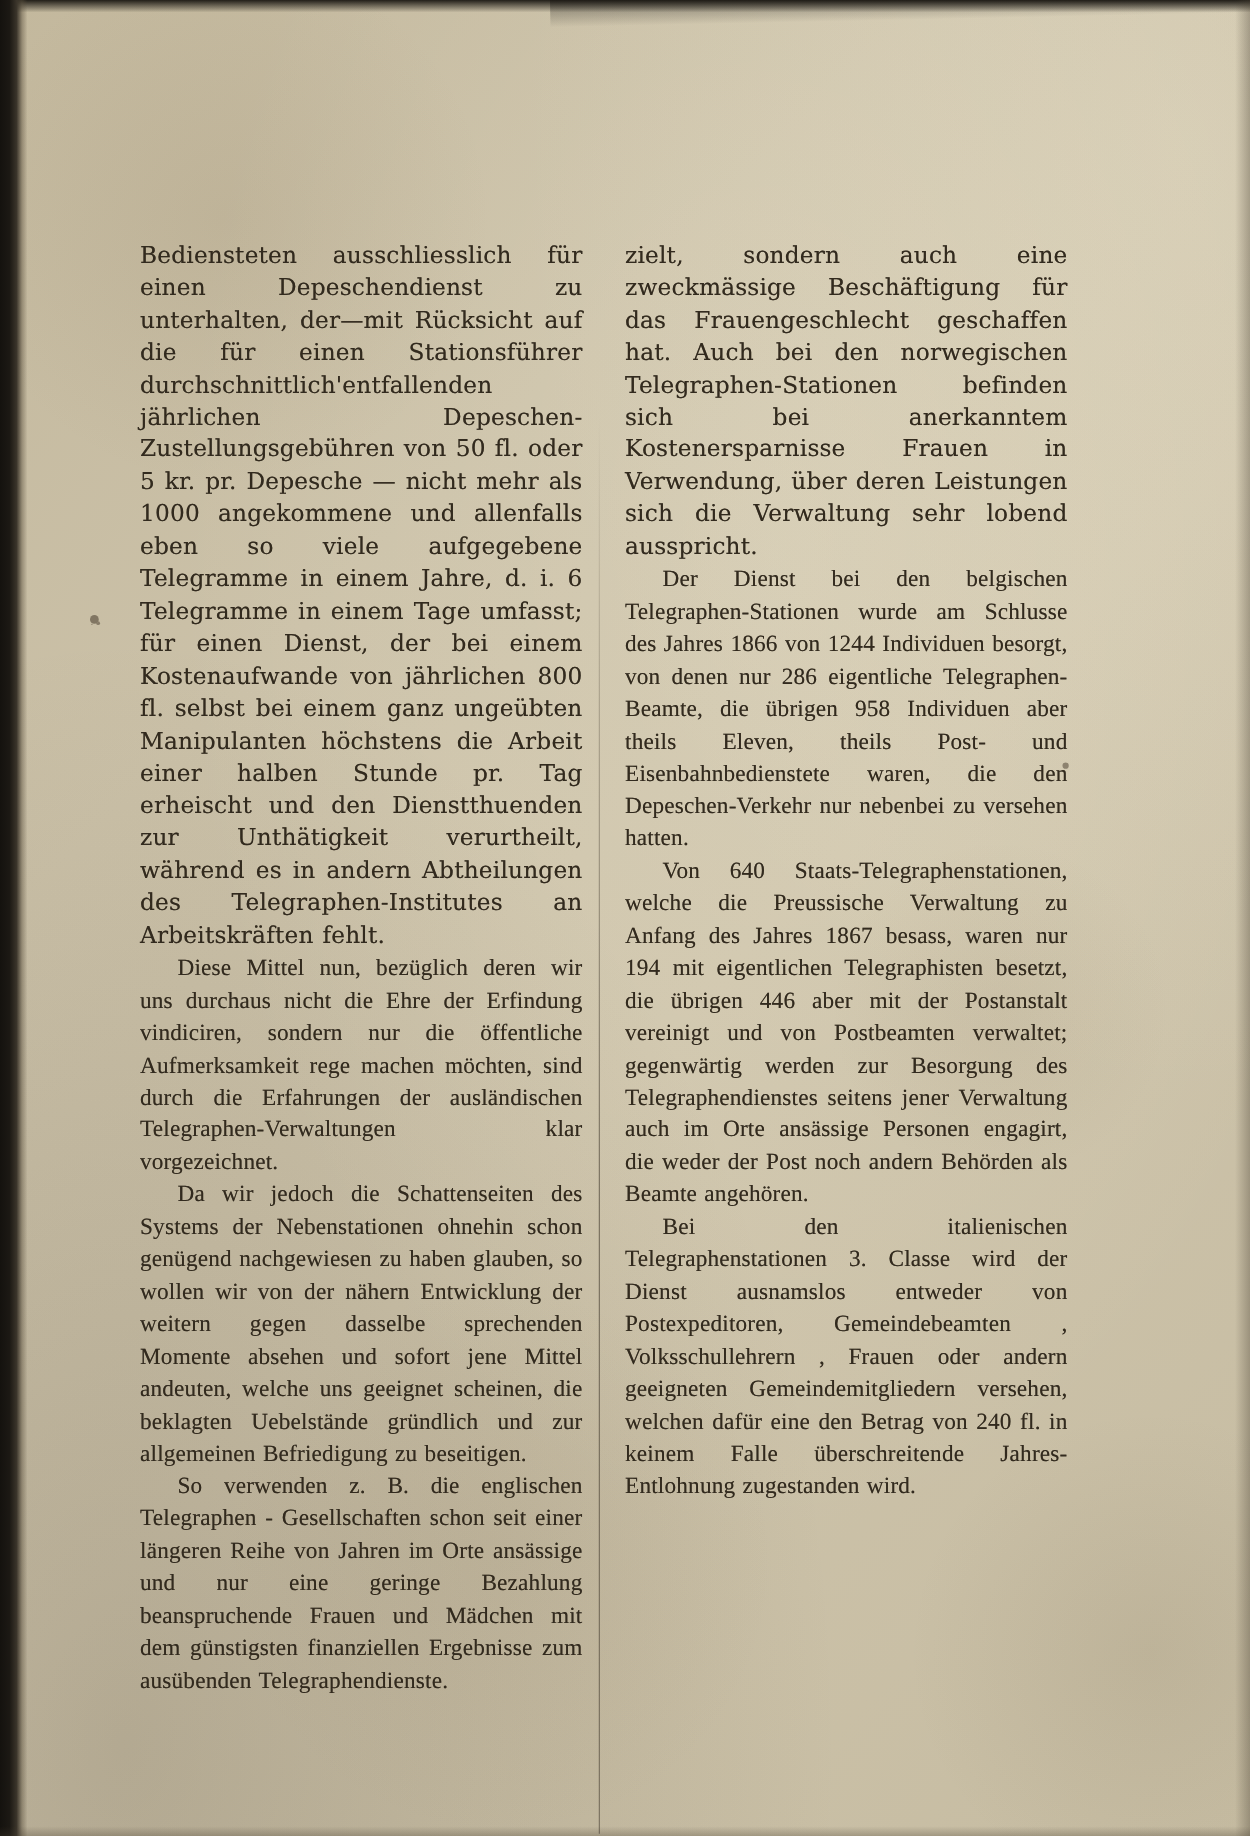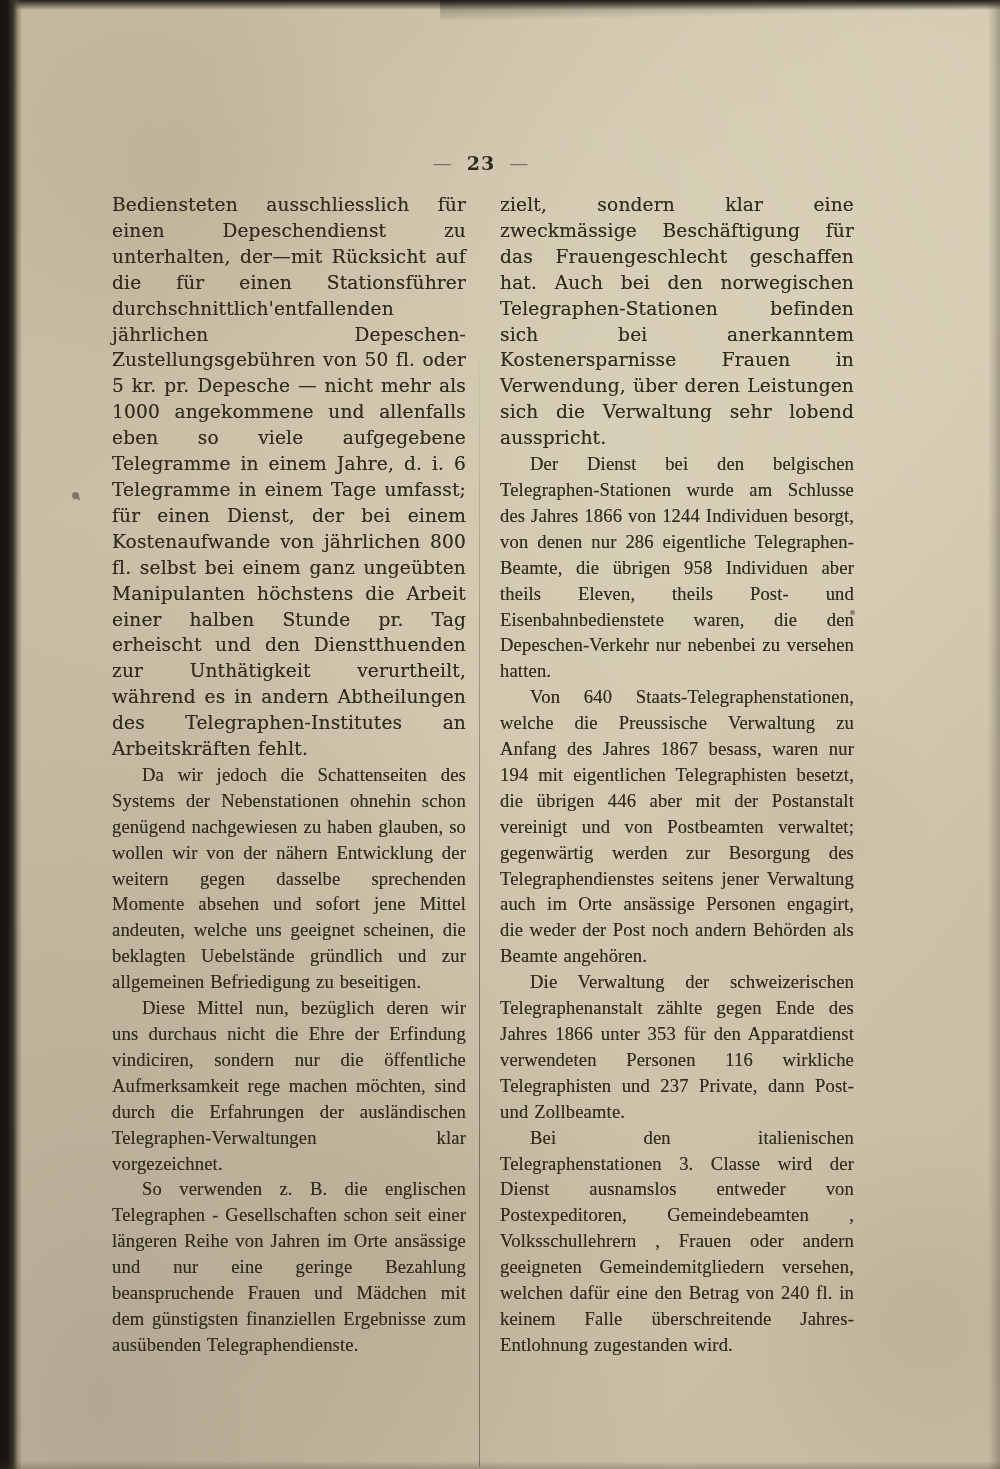--- a/index.html
+++ b/index.html
@@ -127,40 +127,36 @@
     border-radius: 50%;
     background: rgba(70,58,44,0.5);
   }
 </style>
 </head>
 <body>
 
 <div class="page">
   <div class="stains"></div>
 
-  <div class="page-header">
-    <span class="dash">—</span><span>23</span><span class="dash">—</span>
-  </div>
 
   <div class="cols">
     <div class="col">
       <p>Bediensteten ausschliesslich für einen Depeschendienst zu unterhalten, der—mit Rücksicht auf die für einen Stationsführer durchschnittlich'entfallenden jährlichen Depeschen-Zustellungsgebühren von 50 fl. oder 5 kr. pr. Depesche — nicht mehr als 1000 angekommene und allenfalls eben so viele aufgegebene Telegramme in einem Jahre, d. i. 6 Telegramme in einem Tage umfasst; für einen Dienst, der bei einem Kostenaufwande von jährlichen 800 fl. selbst bei einem ganz ungeübten Manipulanten höchstens die Arbeit einer halben Stunde pr. Tag erheischt und den Dienstthuenden zur Unthätigkeit verurtheilt, während es in andern Abtheilungen des Telegraphen-Institutes an Arbeitskräften fehlt.</p>
+      <p class="indent">Diese Mittel nun, bezüglich deren wir uns durchaus nicht die Ehre der Erfindung vindiciren, sondern nur die öffentliche Aufmerksamkeit rege machen möchten, sind durch die Erfahrungen der ausländischen Telegraphen-Verwaltungen klar vorgezeichnet.</p>
       <p class="indent">Da wir jedoch die Schattenseiten des Systems der Nebenstationen ohnehin schon genügend nachgewiesen zu haben glauben, so wollen wir von der nähern Entwicklung der weitern gegen dasselbe sprechenden Momente absehen und sofort jene Mittel andeuten, welche uns geeignet scheinen, die beklagten Uebelstände gründlich und zur allgemeinen Befriedigung zu beseitigen.</p>
-      <p class="indent">Diese Mittel nun, bezüglich deren wir uns durchaus nicht die Ehre der Erfindung vindiciren, sondern nur die öffentliche Aufmerksamkeit rege machen möchten, sind durch die Erfahrungen der ausländischen Telegraphen-Verwaltungen klar vorgezeichnet.</p>
       <p class="indent">So verwenden z. B. die englischen Telegraphen - Gesellschaften schon seit einer längeren Reihe von Jahren im Orte ansässige und nur eine geringe Bezahlung beanspruchende Frauen und Mädchen mit dem günstigsten finanziellen Ergebnisse zum ausübenden Telegraphendienste.</p>
 
     </div>
 
     <div class="divider"></div>
 
     <div class="col">
-      <p>zielt, sondern klar eine zweckmässige Beschäftigung für das Frauengeschlecht geschaffen hat. Auch bei den norwegischen Telegraphen-Stationen befinden sich bei anerkanntem Kostenersparnisse Frauen in Verwendung, über deren Leistungen sich die Verwaltung sehr lobend ausspricht.</p>
+      <p>zielt, sondern auch eine zweckmässige Beschäftigung für das Frauengeschlecht geschaffen hat. Auch bei den norwegischen Telegraphen-Stationen befinden sich bei anerkanntem Kostenersparnisse Frauen in Verwendung, über deren Leistungen sich die Verwaltung sehr lobend ausspricht.</p>
       <p class="indent">Der Dienst bei den belgischen Telegraphen-Stationen wurde am Schlusse des Jahres 1866 von 1244 Individuen besorgt, von denen nur 286 eigentliche Telegraphen-Beamte, die übrigen 958 Individuen aber theils Eleven, theils Post- und Eisenbahnbedienstete waren, die den Depeschen-Verkehr nur nebenbei zu versehen hatten.</p>
       <p class="indent">Von 640 Staats-Telegraphenstationen, welche die Preussische Verwaltung zu Anfang des Jahres 1867 besass, waren nur 194 mit eigentlichen Telegraphisten besetzt, die übrigen 446 aber mit der Postanstalt vereinigt und von Postbeamten verwaltet; gegenwärtig werden zur Besorgung des Telegraphendienstes seitens jener Verwaltung auch im Orte ansässige Personen engagirt, die weder der Post noch andern Behörden als Beamte angehören.</p>
-      <p class="indent">Die Verwaltung der schweizerischen Telegraphenanstalt zählte gegen Ende des Jahres 1866 unter 353 für den Apparatdienst verwendeten Personen 116 wirkliche Telegraphisten und 237 Private, dann Post- und Zollbeamte.</p>
       <p class="indent">Bei den italienischen Telegraphenstationen 3. Classe wird der Dienst ausnamslos entweder von Postexpeditoren, Gemeindebeamten , Volksschullehrern , Frauen oder andern geeigneten Gemeindemitgliedern versehen, welchen dafür eine den Betrag von 240 fl. in keinem Falle überschreitende Jahres-Entlohnung zugestanden wird.</p>
 
     </div>
   </div>
 
   <div class="mark-left"></div>
   <div class="mark-right"></div>
 
   <div class="edge-top-right"></div>
   <div class="edge-top"></div>

